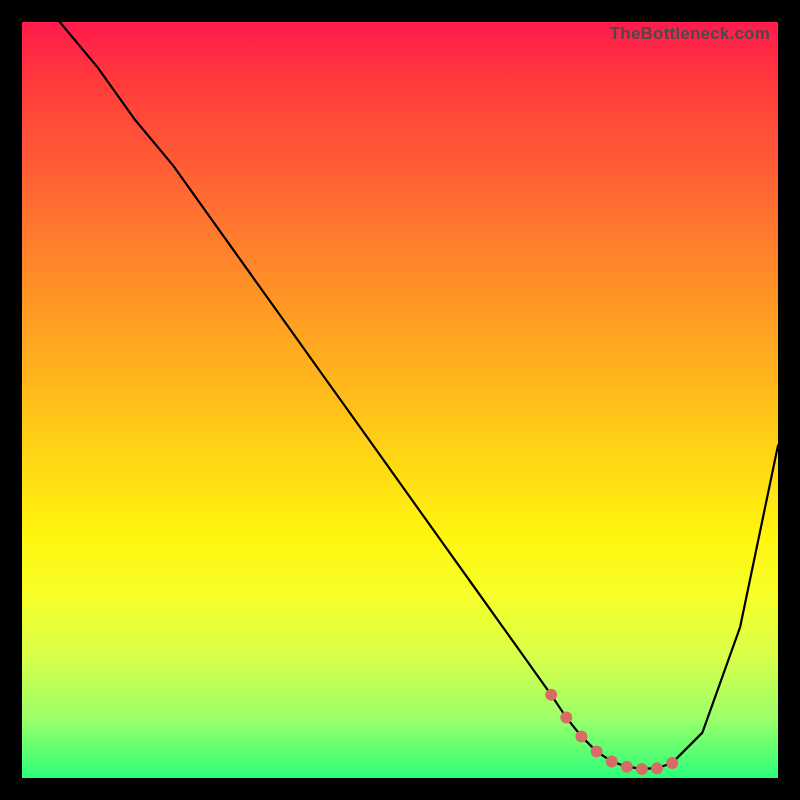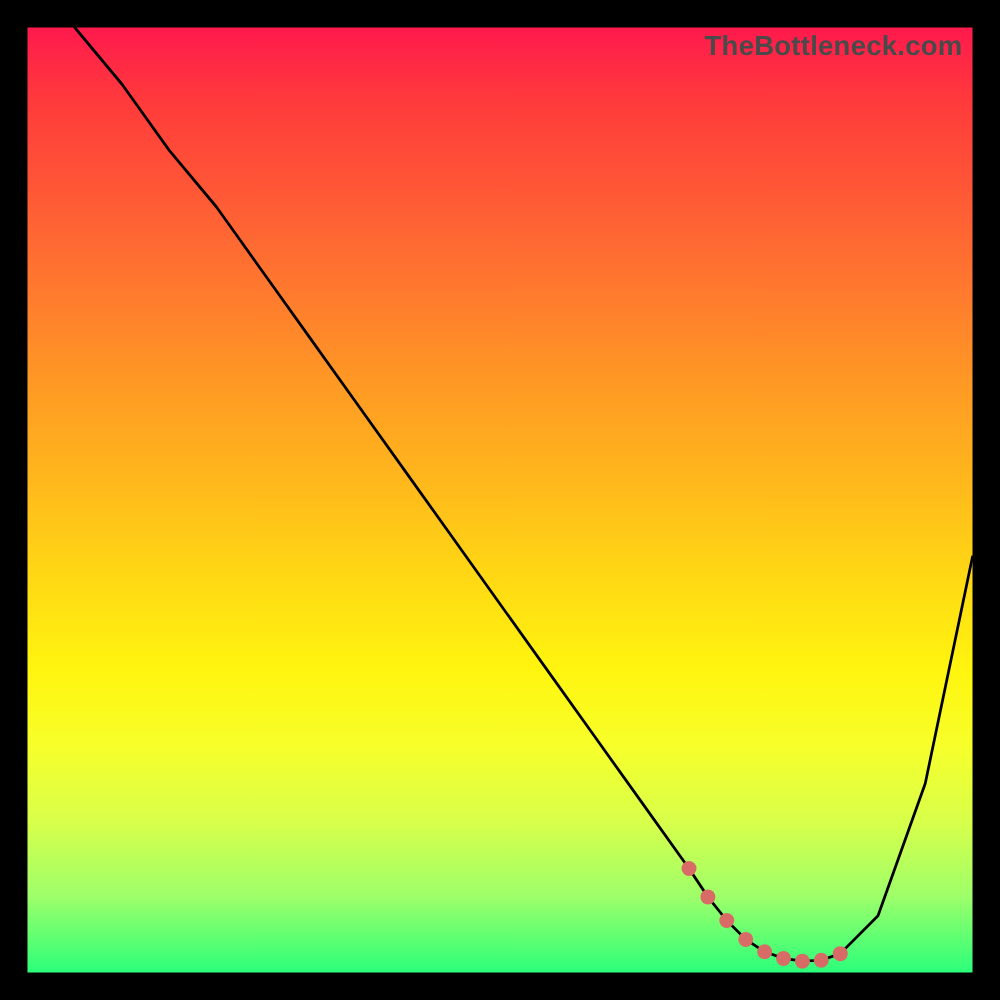--- a/index.html
+++ b/index.html
@@ -37,21 +37,21 @@
       #d8ff4a 84%,
       #9dff6a 92%,
       #2cff7a 100%
     );
   }
   .attribution {
     position: absolute;
     top: 2px;
     right: 8px;
     color: #4a4a4a;
-    font-size: 22px;
+    font-size: 17px;
     font-weight: 600;
     letter-spacing: 0.2px;
     user-select: none;
   }
   svg.curve {
     position: absolute;
     left: 0;
     top: 0;
     width: 756px;
     height: 756px;

